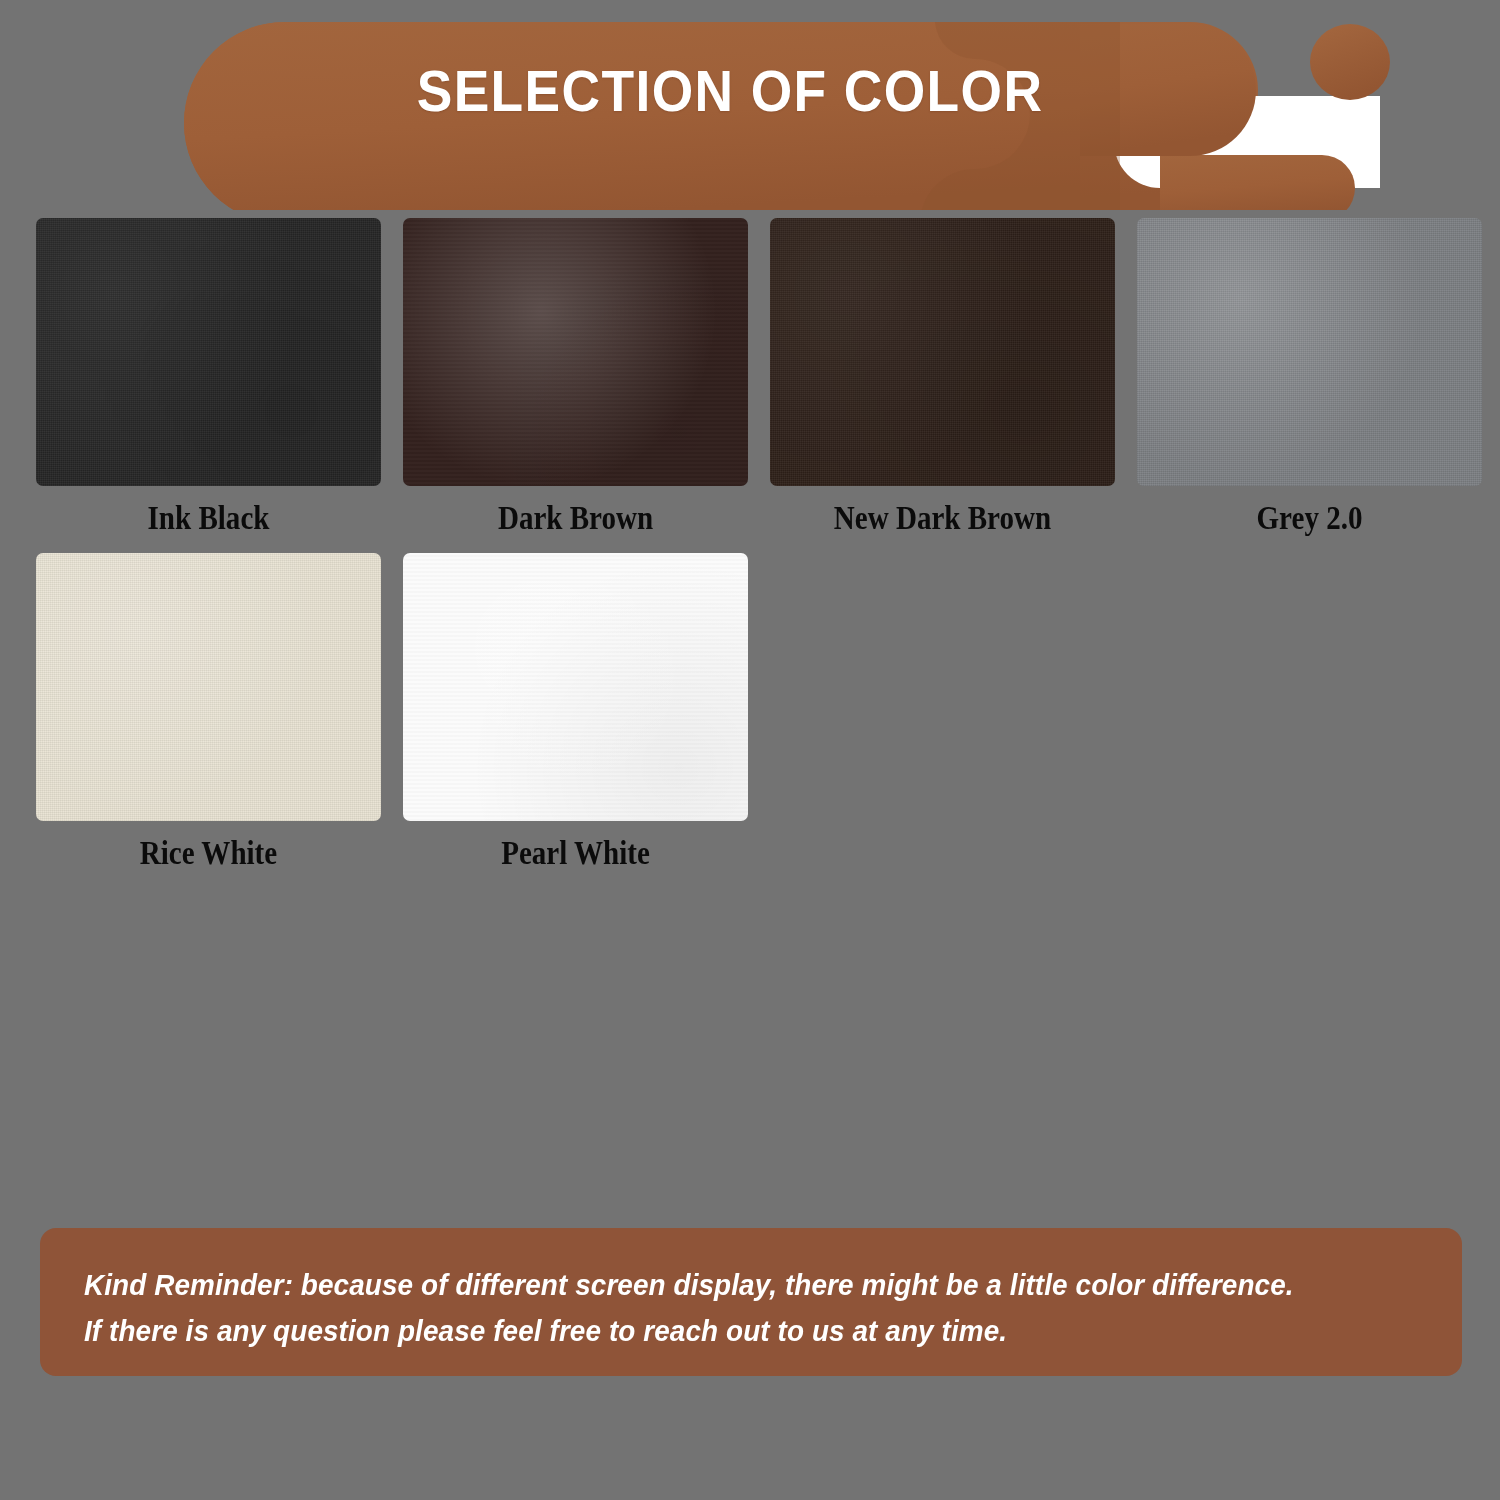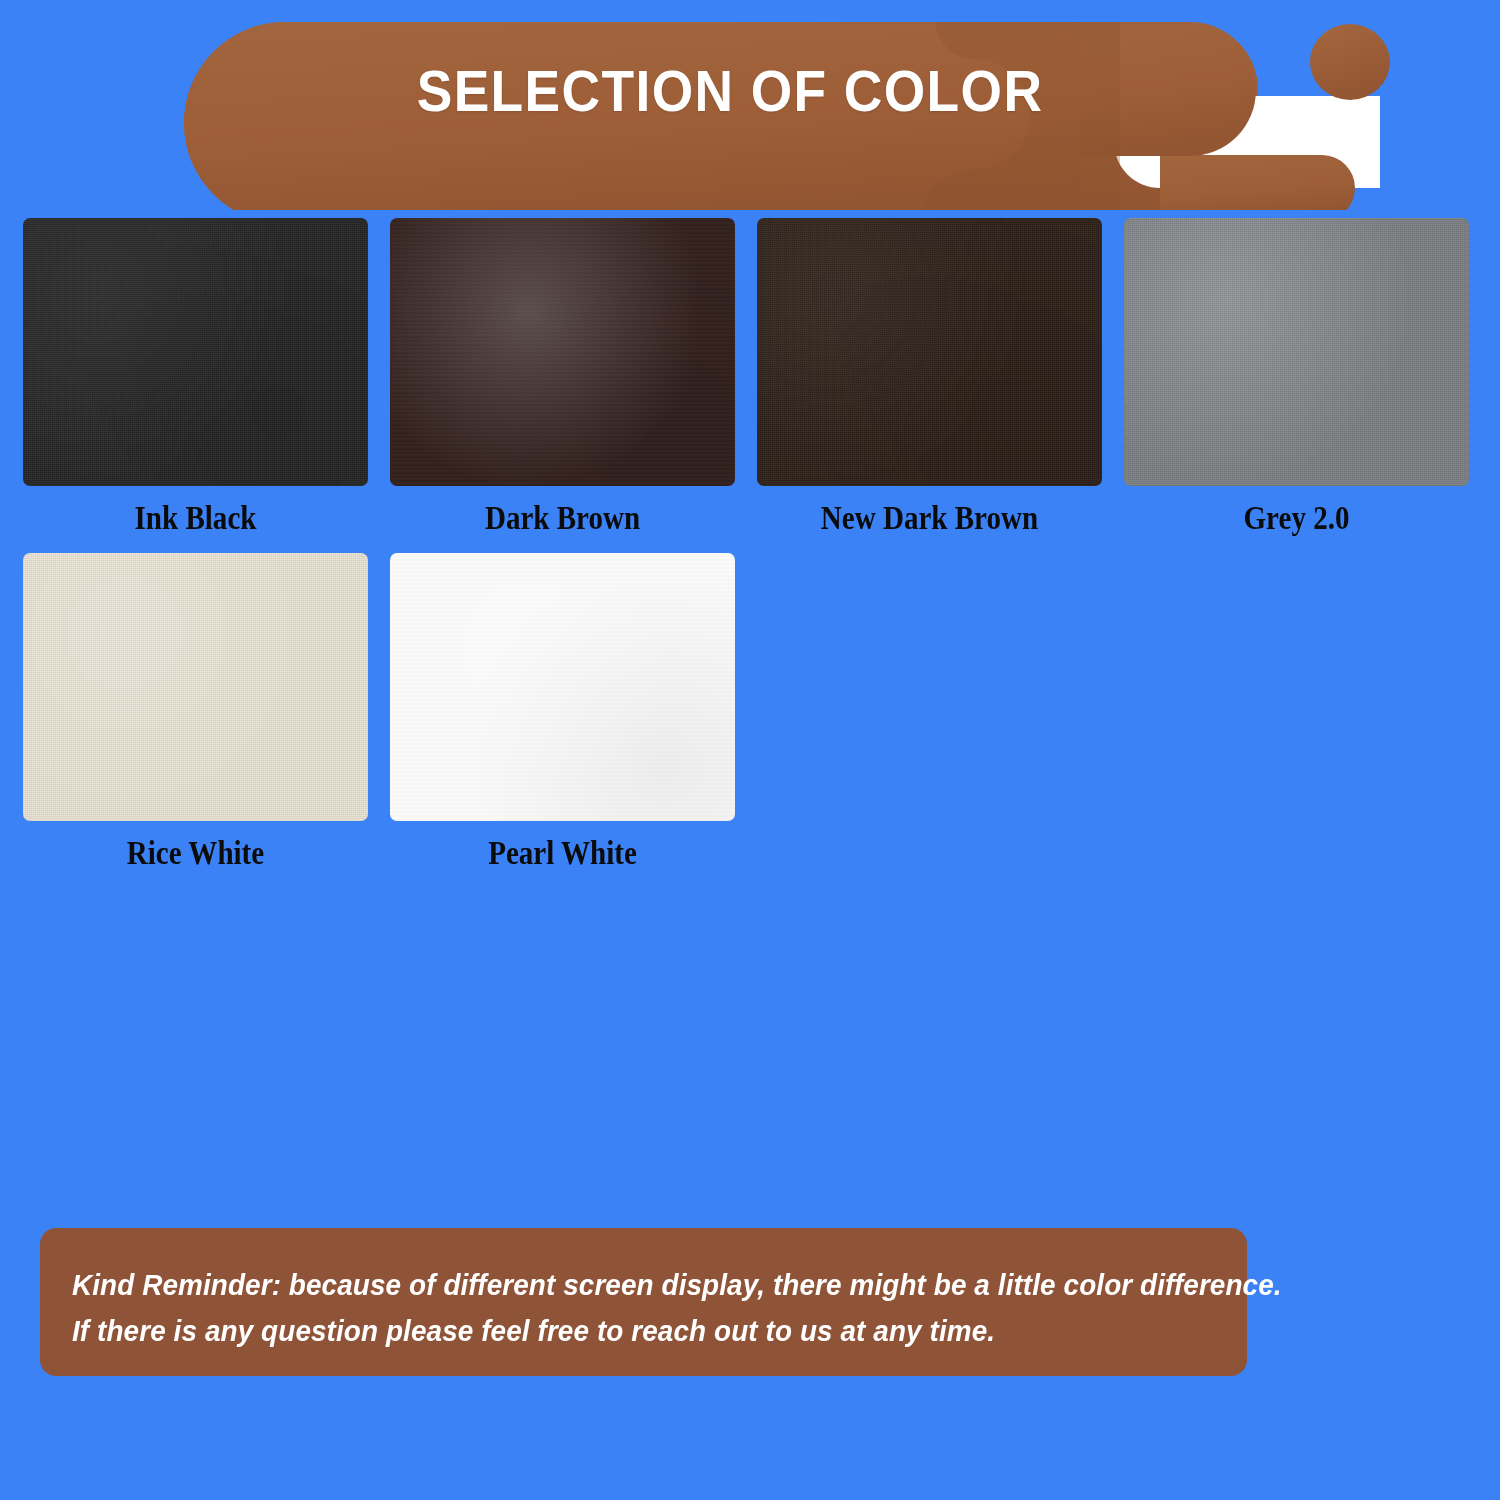--- a/index.html
+++ b/index.html
@@ -10,21 +10,21 @@
     height: 1500px;
     background: #ffffff;
     font-family: "Liberation Serif", "DejaVu Serif", serif;
     overflow: hidden;
   }
 
   .page {
     position: relative;
     width: 1500px;
     height: 1500px;
-    background: #3b82f6;
+    background: #737373;
   }
 
   
   .header {
     position: absolute;
     left: 0;
     top: 0;
     width: 1500px;
     height: 210px;
   }
@@ -45,21 +45,21 @@
     line-height: 1;
     transform: scaleX(0.92);
     transform-origin: center center;
     white-space: nowrap;
     text-shadow: 0 1px 2px rgba(90,40,15,0.25);
   }
 
   
   .swatch-grid {
     position: absolute;
-    left: 23px;
+    left: 36px;
     top: 218px;
     width: 1428px;
     display: grid;
     grid-template-columns: repeat(4, 345px);
     column-gap: 22px;
     row-gap: 0px;
   }
 
   .swatch-cell {
     width: 345px;
@@ -137,25 +137,25 @@
     line-height: 1.1;
     transform: scaleX(0.88);
     white-space: nowrap;
   }
 
   
   .footer {
     position: absolute;
     left: 40px;
     top: 1228px;
-    width: 1207px;
+    width: 1422px;
     height: 148px;
     background: #8f5438;
     border-radius: 16px;
-    padding: 34px 44px 0 32px;
+    padding: 34px 44px 0 44px;
   }
 
   .footer-line {
     font-family: "Liberation Sans", "DejaVu Sans", sans-serif;
     font-weight: bold;
     font-style: italic;
     font-size: 30px;
     color: #ffffff;
     line-height: 1.52;
     letter-spacing: 0.1px;

